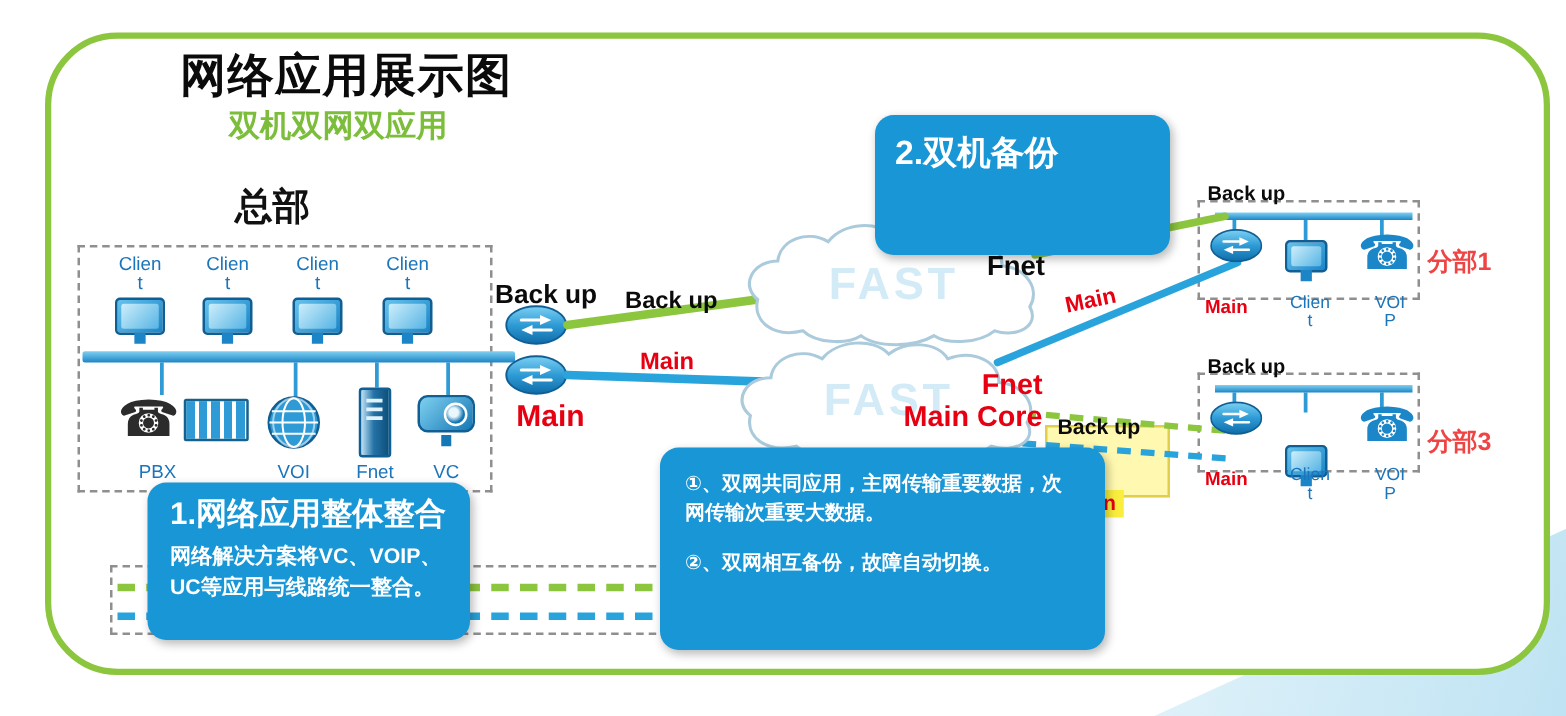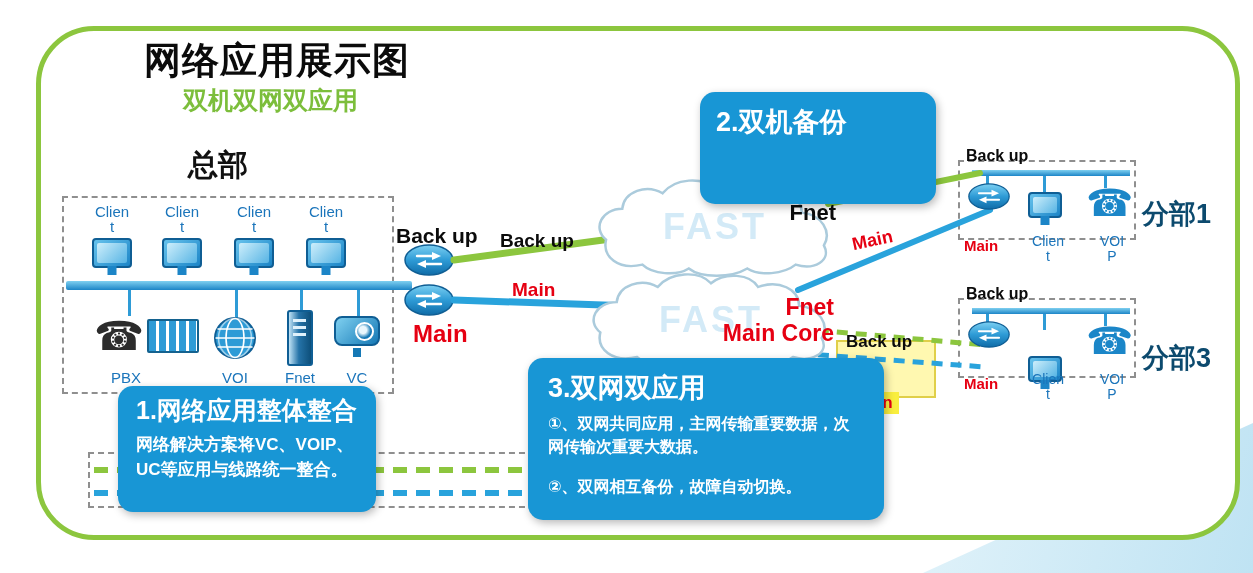--- a/index.html
+++ b/index.html
@@ -41,21 +41,21 @@
 .cloud{position:absolute;z-index:4}
 .cloud-shape{position:absolute;inset:0;width:100%;height:100%}
 .cloud-watermark{position:absolute;left:0;right:0;top:28%;text-align:center;font-weight:800;font-size:36px;color:#D3EAF7;letter-spacing:3px;z-index:1}
 .cloud-text{position:absolute;left:0;right:0;top:23%;text-align:right;z-index:2;font-weight:800;line-height:1.15}
 .cloud-text.black{color:#0b0b0b;font-size:22px}
 .cloud-text.red{color:#E60012;font-size:23px}
 .callout{position:absolute;background:#1896D5;border-radius:15px;color:#fff;z-index:6;box-shadow:2px 3px 8px rgba(0,0,0,.28)}
 .callout-title{font-weight:800}
 .callout-body{font-weight:700;margin-top:6px;line-height:1.45}
 .branch-bar{position:absolute;height:6px;background:linear-gradient(#7fd0f0,#1c85c7);z-index:2}
-.branch-name{position:absolute;font-size:27px;font-weight:800;color:#0c4a6e;z-index:4}
+.branch-name{position:absolute;font-size:20px;font-weight:800;color:#ef4444;z-index:4}
 .mini-label{position:absolute;font-weight:800;font-size:16px;z-index:5;white-space:nowrap}
 .mini-label.black{color:#0b0b0b}
 .mini-label.red{color:#E60012;font-size:15px}
 .yellow-box{position:absolute;left:836px;top:340px;width:100px;height:58px;background:#FFF8B0;border:2px solid #E0CF49;z-index:2}
 .main-hl{position:absolute;left:848px;top:392px;background:#F9EE3E;color:#E60012;font-weight:800;font-size:17px;padding:1px 6px;z-index:4;white-space:nowrap}
 .lines-svg{position:absolute;inset:0;z-index:3;pointer-events:none}
 </style>
 </head>
 <body>
 
@@ -244,16 +244,15 @@
 <div class="callout" style="left:700px;top:92px;width:236px;height:112px;padding:12px 16px">
   <div class="callout-title" style="font-size:27px">2.双机备份</div>
 </div>
 
 <div class="callout" style="left:118px;top:386px;width:258px;height:126px;padding:8px 18px">
   <div class="callout-title" style="font-size:25px">1.网络应用整体整合</div>
   <div class="callout-body" style="font-size:17px">网络解决方案将VC、VOIP、UC等应用与线路统一整合。</div>
 </div>
 
 <div class="callout" style="left:528px;top:358px;width:356px;height:162px;padding:12px 20px">
-  <div class="callout-title" style="font-size:27px">3.双网双应用</div>
   <div class="callout-body" style="font-size:16px">①、双网共同应用，主网传输重要数据，次网传输次重要大数据。</div>
   <div class="callout-body" style="font-size:16px;margin-top:17px">②、双网相互备份，故障自动切换。</div>
 </div>
 
 </body></html>

